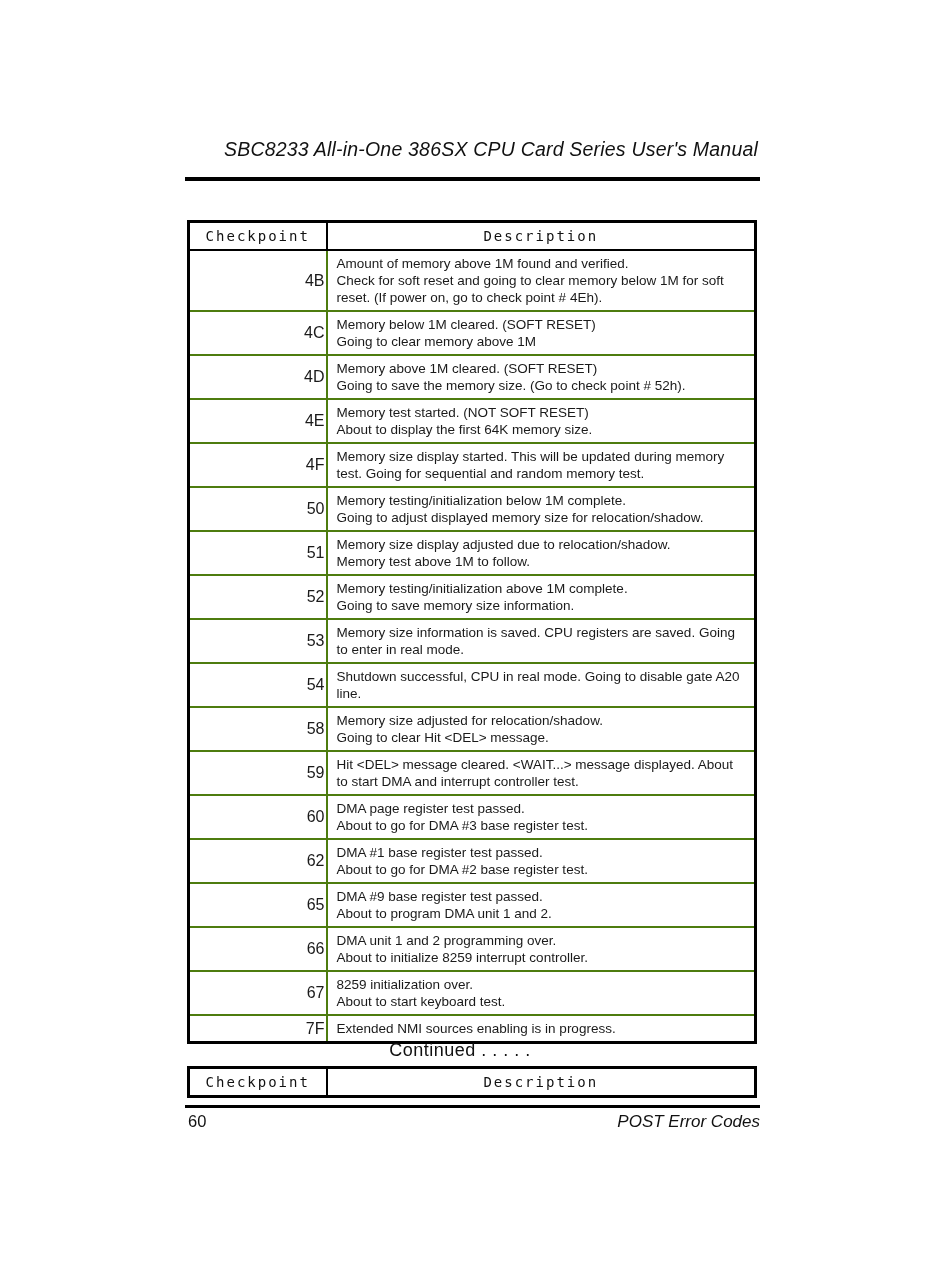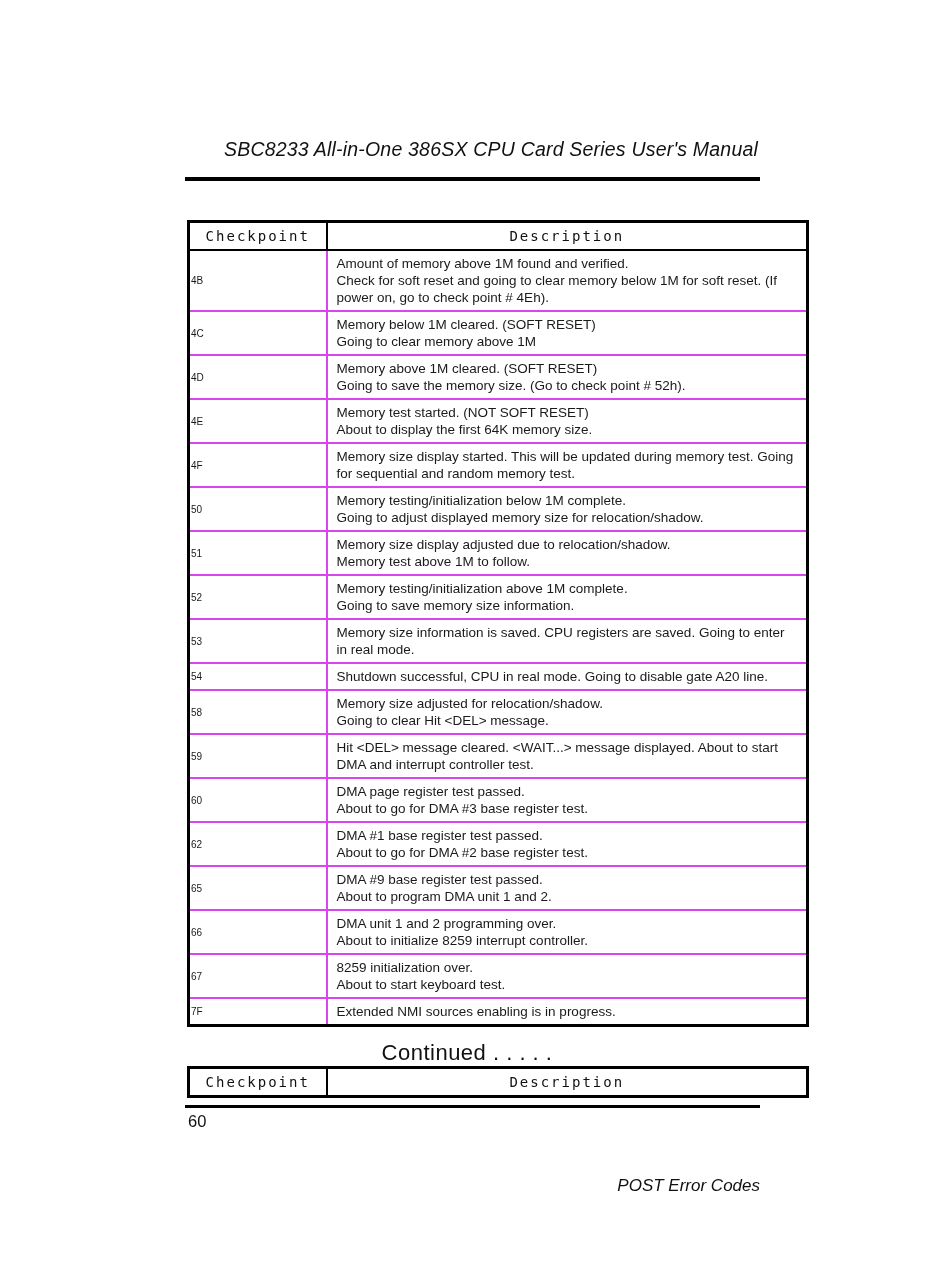--- a/index.html
+++ b/index.html
@@ -14,65 +14,65 @@
   .doc-title{
     position:absolute;left:188px;top:138px;width:575px;
     font-style:italic;font-size:19.5px;letter-spacing:0.2px;
     white-space:nowrap;color:#111;margin-left:36px;
   }
   .title-rule{
     position:absolute;left:185px;top:177px;width:575px;height:4px;
     background:#000;
   }
   table.post{
-    position:absolute;left:187px;width:622px;
+    position:absolute;left:187px;width:570px;
     border-collapse:collapse;
     border:3px solid #000;
     table-layout:fixed;
   }
   #table1{top:220px;}
   #table2{top:1066px;}
   table.post th{
     border:2px solid #000;
     font-family:"DejaVu Sans Mono","Liberation Mono",monospace;
     font-weight:normal;
     font-size:14px;letter-spacing:2px;
     text-align:center;vertical-align:middle;
     height:23px;padding:1px 0 2px 0;color:#111;
   }
   table.post td{
-    border:2px solid #d946ef;
+    border:2px solid #4d7c0f;
     vertical-align:middle;
   }
   table.post col.c1{width:138px;}
   td.cp{
-    text-align:left;
-    font-size:10px;color:#1a1a1a;border-radius:11px;
+    text-align:right;
+    font-size:16px;color:#1a1a1a;border-radius:11px;
   }
   td.desc{
     font-size:13.5px;line-height:17px;
     padding:4px 8px 4px 9px;
     white-space:pre-line;
     color:#1a1a1a;
   }
   .continued{
-    position:absolute;left:182px;top:1040px;width:570px;
-    text-align:center;font-size:22px;letter-spacing:0.5px;
+    position:absolute;left:175px;top:1040px;width:570px;
+    text-align:center;font-size:18px;letter-spacing:0.5px;
     font-family:"Liberation Sans",sans-serif;color:#111;
   }
   .footer-rule{
     position:absolute;left:185px;top:1105px;width:575px;height:3px;
     background:#000;
   }
   .footer-page{
     position:absolute;left:188px;top:1112px;
     font-size:16.5px;color:#111;
   }
   .footer-section{
-    position:absolute;left:185px;top:1176px;width:575px;
+    position:absolute;left:185px;top:1112px;width:575px;
     text-align:right;font-style:italic;font-size:17px;color:#111;
   }
 </style>
 </head>
 <body>
 
 <div class="page">
 
   <div class="doc-title">SBC8233 All-in-One 386SX CPU Card Series User's Manual</div>
   <div class="title-rule"></div>

